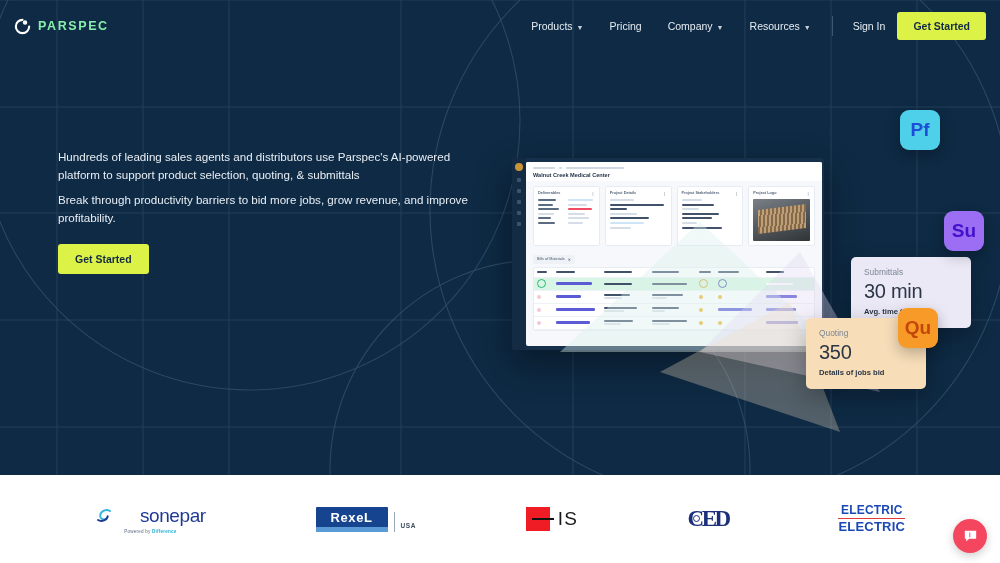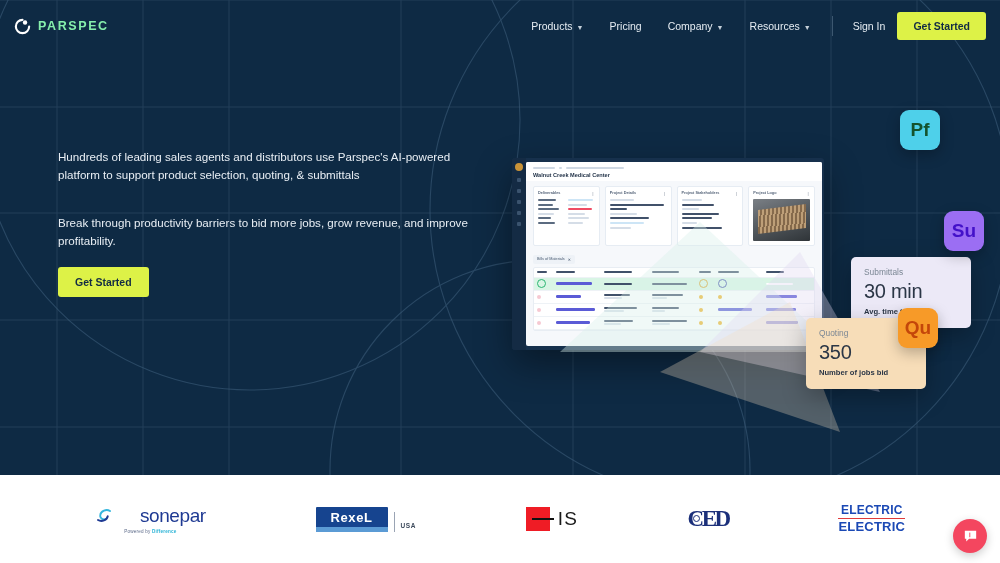--- a/index.html
+++ b/index.html
@@ -72,21 +72,21 @@
     color:#ffffff; font-weight:bold;
     letter-spacing:-0.4px;
   }
   h1 .accent { color:#f0a029; display:block; }
   h1 .ln { display:block; }
   .hero-p {
     margin-top:24px;
     font-size:11.6px; line-height:1.52;
     color:#e8eef4; max-width:432px;
   }
-  .hero-p + .hero-p { margin-top:31px; }
+  .hero-p + .hero-p { margin-top:8px; }
   .hero-cta {
     margin-top:18px;
     background:#ddf247; color:#122b44;
     font-size:10.5px; font-weight:bold;
     padding:9px 17px; border-radius:3px;
     border:none; cursor:pointer;
     font-family:"Liberation Sans", sans-serif;
   }
 
   
@@ -173,21 +173,21 @@
   .stat .val { font-size:20px; color:#2b3646; letter-spacing:-0.3px; }
   .stat .foot { font-size:7.6px; color:#2b3646; font-weight:bold; margin-top:4px; }
   .badge {
     position:absolute; width:40px; height:40px;
     border-radius:9px; z-index:9;
     display:flex; align-items:center; justify-content:center;
     font-size:19px; font-weight:bold;
     box-shadow:0 5px 14px rgba(0,0,0,.25);
   }
   #stat-alt { left:806px; top:120px; width:120px; background:#d7eaf0; }
-  #badge-pf { left:900px; top:110px; background:#4ed0ea; color:#14532d; }
+  #badge-pf { left:900px; top:110px; background:#4ed0ea; color:#1d4ed8; }
   #stat-sub { left:851px; top:221px; width:120px; background:#ece9f7;margin-top:36px; }
   #badge-su { left:944px; top:211px; background:#9b6ef3; color:#4311c9; }
   #stat-quo { left:806px; top:318px; width:120px; background:#f7ddb8; }
   #badge-qu { left:898px; top:308px; background:#f79a28; color:#c4460a; }
 
   
   .strip {
     height:88px; background:#ffffff;
     display:flex; align-items:center; justify-content:space-around;
     padding:0 40px;
@@ -533,21 +533,21 @@
   <div class="stat" id="stat-sub">
     <div class="lbl">Submittals</div>
     <div class="val">30 min</div>
     <div class="foot">Avg. time to create</div>
   </div>
 
   <div class="badge" id="badge-qu">Qu</div>
   <div class="stat" id="stat-quo">
     <div class="lbl">Quoting</div>
     <div class="val">350</div>
-    <div class="foot">Number of jobs bid</div>
+    <div class="foot">Details of jobs bid</div>
   </div>
 </div>
 
 <div class="strip">
 
   <div class="brand">
     <div class="sonepar">
       <div class="sonepar-top">
         <svg width="18" height="15" viewBox="0 0 24 20">
           <path d="M20 4c-5-3-12 0-13 5-1 4 3 7 7 6" fill="none" stroke="#35b6dd" stroke-width="2.6" stroke-linecap="round"></path>

